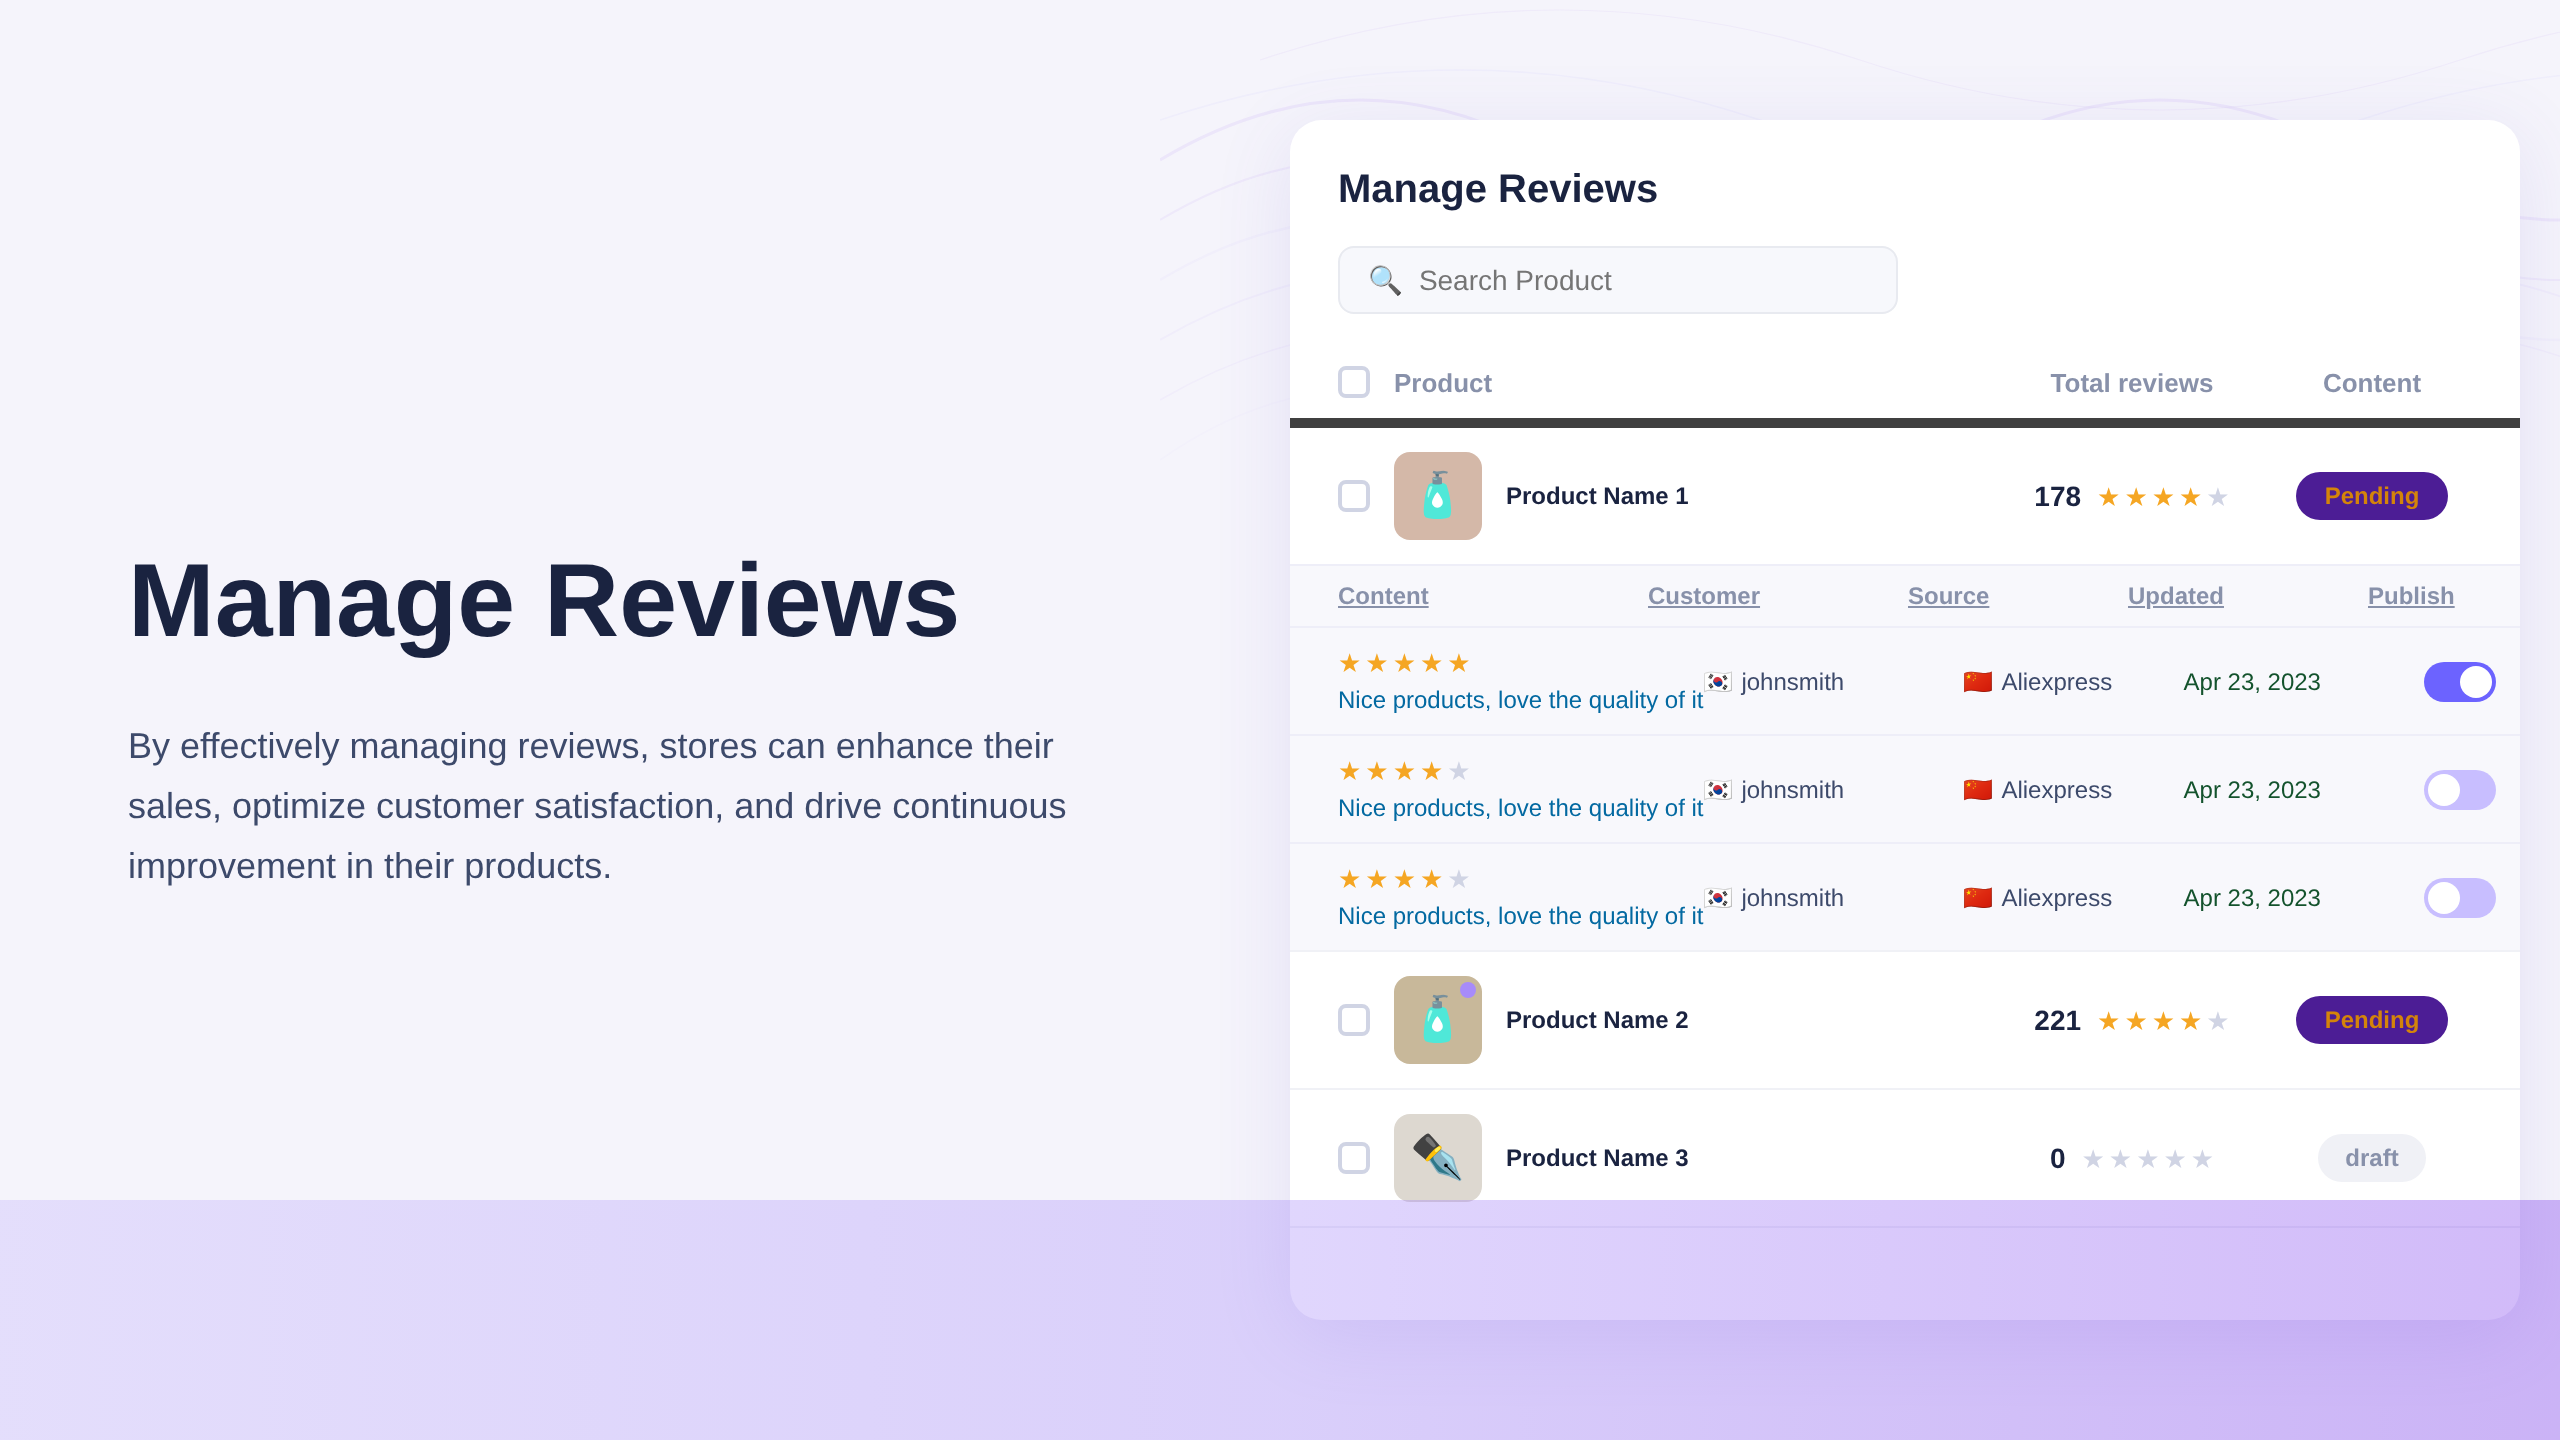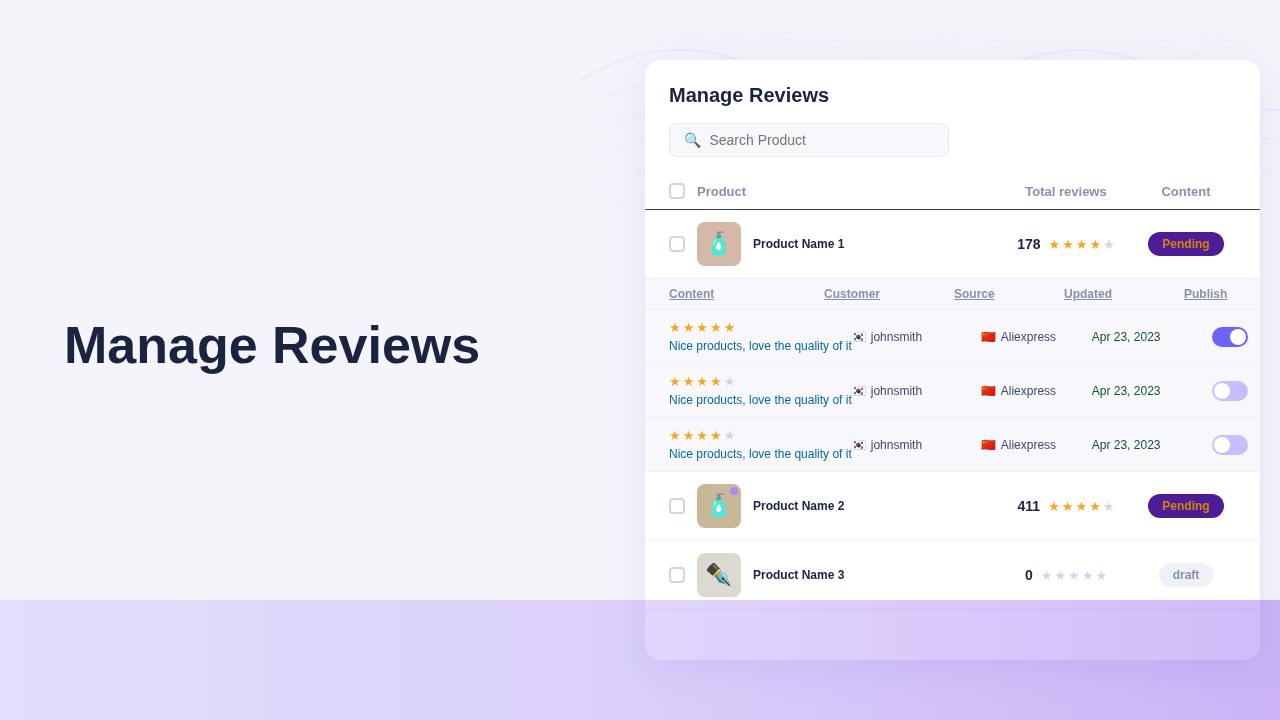--- a/index.html
+++ b/index.html
@@ -104,21 +104,21 @@
       font-size: 14px;
       color: #9ba3bc;
       width: 100%;
     }
 
     
     .table-header {
       display: grid;
       grid-template-columns: 28px 1fr 140px 100px;
       padding: 10px 24px;
-      border-bottom: 1px solid #404040;
+      border-bottom: 5px solid #404040;
       align-items: center;
     }
 
     .table-header-cell {
       font-size: 13px;
       font-weight: 600;
       color: #8891aa;
     }
 
     .table-header-cell.center { text-align: center; }
@@ -336,20 +336,21 @@
     <path d="M0 60 Q 150 10, 300 60 T 600 60 T 900 60" stroke="#6c63ff" stroke-width="0.8" fill="none" opacity="0.3"></path>
     <path d="M0 170 Q 120 100, 250 170 T 500 170 T 750 170" stroke="#8b5cf6" stroke-width="1" fill="none" opacity="0.3"></path>
     <path d="M0 200 Q 120 130, 250 200 T 500 200 T 750 200" stroke="#7c3aed" stroke-width="0.8" fill="none" opacity="0.25"></path>
     <path d="M0 230 Q 100 160, 200 230 T 400 230 T 600 230" stroke="#a78bfa" stroke-width="0.8" fill="none" opacity="0.2"></path>
     <path d="M50 30 Q 200 -20, 350 30 T 650 30 T 950 30" stroke="#6d28d9" stroke-width="0.6" fill="none" opacity="0.3"></path>
   </svg>
 </div>
 
 <div class="left-panel">
   <h1 class="left-title">Manage Reviews</h1>
+  <p class="left-desc">By effectively managing reviews, stores can enhance their sales, optimize customer satisfaction, and drive continuous improvement in their products.</p>
 </div>
 
 <div class="right-panel">
   <div class="card">
 
     <div class="card-header">
       <div class="card-title">Manage Reviews</div>
       <div class="search-bar">
         <span class="search-icon">🔍</span>
         <input class="search-input" type="text" placeholder="Search Product" style="">
@@ -475,21 +476,21 @@
       <div class="product-main">
         <div class="checkbox"></div>
         <div class="product-info">
           <div class="product-thumb" style="background:#c8b89a;">
             🧴
             <div class="product-dot"></div>
           </div>
           <span class="product-name">Product Name 2</span>
         </div>
         <div class="reviews-count">
-          <span class="reviews-num">411</span>
+          <span class="reviews-num">221</span>
           <div class="stars">
                 <span class="star filled">★</span>
                 <span class="star filled">★</span>
                 <span class="star filled">★</span>
                 <span class="star filled">★</span>
                 <span class="star empty">★</span>
               </div>
         </div>
         <div style="text-align:center;">
           <span class="status-badge status-pending">Pending</span>

